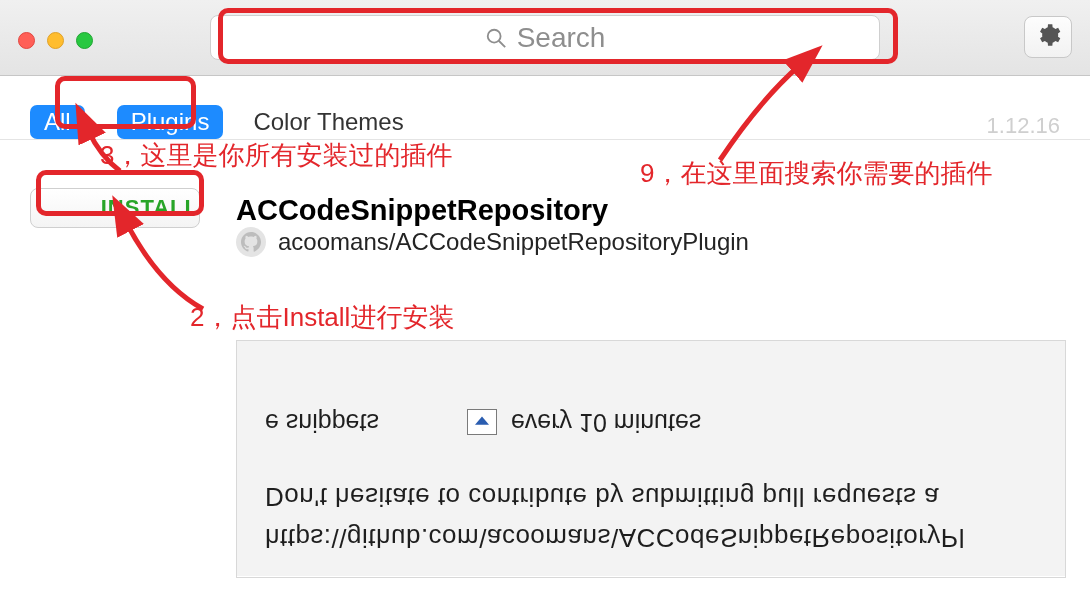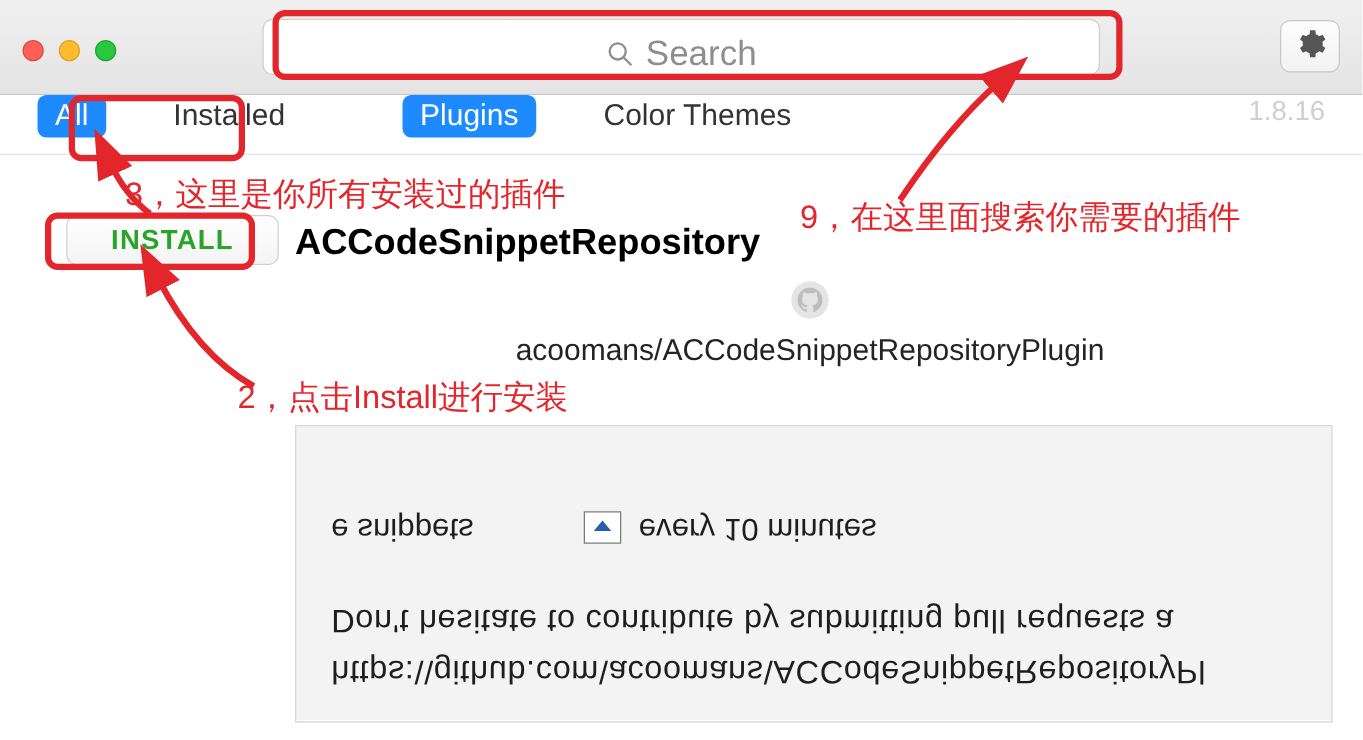--- a/index.html
+++ b/index.html
@@ -21,21 +21,21 @@
   .tl.green { background: #28c840; border: 1px solid #20a532; }
 
   .search-wrap {
     margin: 0 auto;
     width: 670px;
     height: 45px;
     border-radius: 8px;
     background: #fff;
     border: 1px solid #cfcfcf;
     display: flex;
-    align-items: flex-end;
+    align-items: center;
     justify-content: center;
     color: #8e8e8e;
     font-size: 28px;
     position: relative;
   }
   .search-wrap .mag { margin-right: 10px; display:flex; }
   .search-wrap input {
     border: none; outline: none; background: transparent;
     width: 100%; text-align: center; font-size: 27px; color:#444;
     position: absolute; left:0; right:0;
@@ -46,55 +46,54 @@
     position: absolute; right: 18px; top: 16px;
     width: 48px; height: 42px;
     background: linear-gradient(#fdfdfd,#f2f2f2);
     border: 1px solid #c8c8c8;
     border-radius: 8px;
     display:flex; align-items:center; justify-content:center;
   }
 
   
   .tabrow {
-    height: 48px;
+    height: 64px;
     border-bottom: 1px solid #e4e4e4;
     display: flex;
-    align-items: flex-start;
+    align-items: flex-end;
     padding: 0 30px;
     font-size: 24px;
     color: #333;
     position: relative;
-    gap: 24px;
   }
   .pill {
     display:inline-flex; align-items:center;
     padding: 3px 14px; border-radius: 7px; margin-right: 16px;
   }
   .pill.blue { background:#1d8bff; color:#fff; }
   .pill.plain { color:#333; background:transparent; }
   .version { position:absolute; right: 30px; color:#cfcfcf; font-size: 22px; }
 
   
   .content {
     position: relative;
     padding: 14px 30px 0 30px;
   }
   .install-btn {
     position: absolute; left: 30px; top: 48px;
     width: 170px; height: 40px;
-    display:flex; align-items:center; justify-content:center;
+    display:flex; align-items:center; justify-content:flex-end;
     background: linear-gradient(#fff,#f4f4f4);
     border: 1px solid #cfcfcf; border-radius: 8px;
-    color:#28a528; font-weight:600; font-size:22px; letter-spacing:1px;margin-left:23px;
+    color:#28a528; font-weight:600; font-size:22px; letter-spacing:1px;
   }
   .plugin { margin-left: 206px; padding-top: 40px; }
-  .plugin h1 { font-size: 29px; font-weight: 700; color:#000; margin-bottom: 14px; }
+  .plugin h1 { font-size: 29px; font-weight: 700; color:#000; margin-bottom: 0; }
   .plugin .desc { font-size: 23px; color:#222; margin-bottom: 24px; }
-  .repo-line { display:flex; align-items:center; gap:12px; font-size:24px; color:#242424;flex-direction:column; }
+  .repo-line { display:flex; align-items:center; gap:12px; font-size:24px; color:#242424; }
   .gh-avatar { width:30px; height:30px; border-radius:50%; background:#e4e4e4; display:flex; align-items:center; justify-content:center; }
 
   
   .preview {
     position:absolute; left:236px; top:340px;
     width: 830px; height: 238px;
     background:#f3f3f3; border:1px solid #d8d8d8;
     box-shadow: inset 0 1px 0 #fff;
     transform: scaleY(-1);
     overflow:hidden;
@@ -155,31 +154,28 @@
         <path d="M12 8a4 4 0 100 8 4 4 0 000-8zm9.4 4a7.5 7.5 0 00-.15-1.5l2.1-1.6-2-3.5-2.5 1a7.6 7.6 0 00-2.6-1.5L16 2h-4l-.25 2.9a7.6 7.6 0 00-2.6 1.5l-2.5-1-2 3.5 2.1 1.6A7.5 7.5 0 006.6 12c0 .5.05 1 .15 1.5l-2.1 1.6 2 3.5 2.5-1a7.6 7.6 0 002.6 1.5L12 22h4l.25-2.9a7.6 7.6 0 002.6-1.5l2.5 1 2-3.5-2.1-1.6c.1-.5.15-1 .15-1.5z"></path>
       </svg>
     </span>
   </div>
 </div>
 
 <div class="tabrow">
   <span class="pill blue">
       <span>All</span>
     </span>
-  <span class="pill plain">
-      <span>Installed</span>
-    </span>
   <span style="width:16px"></span>
   <span class="pill blue">
       <span>Plugins</span>
     </span>
   <span class="pill plain">
       <span>Color Themes</span>
     </span>
-  <span class="version">1.8.16</span>
+  <span class="version">1.12.16</span>
 </div>
 
 <div class="content">
   <div class="install-btn">
     <span>INSTALL</span>
   </div>
 
   <div class="plugin">
     <h1>ACCodeSnippetRepository</h1>
     <div class="repo-line">

